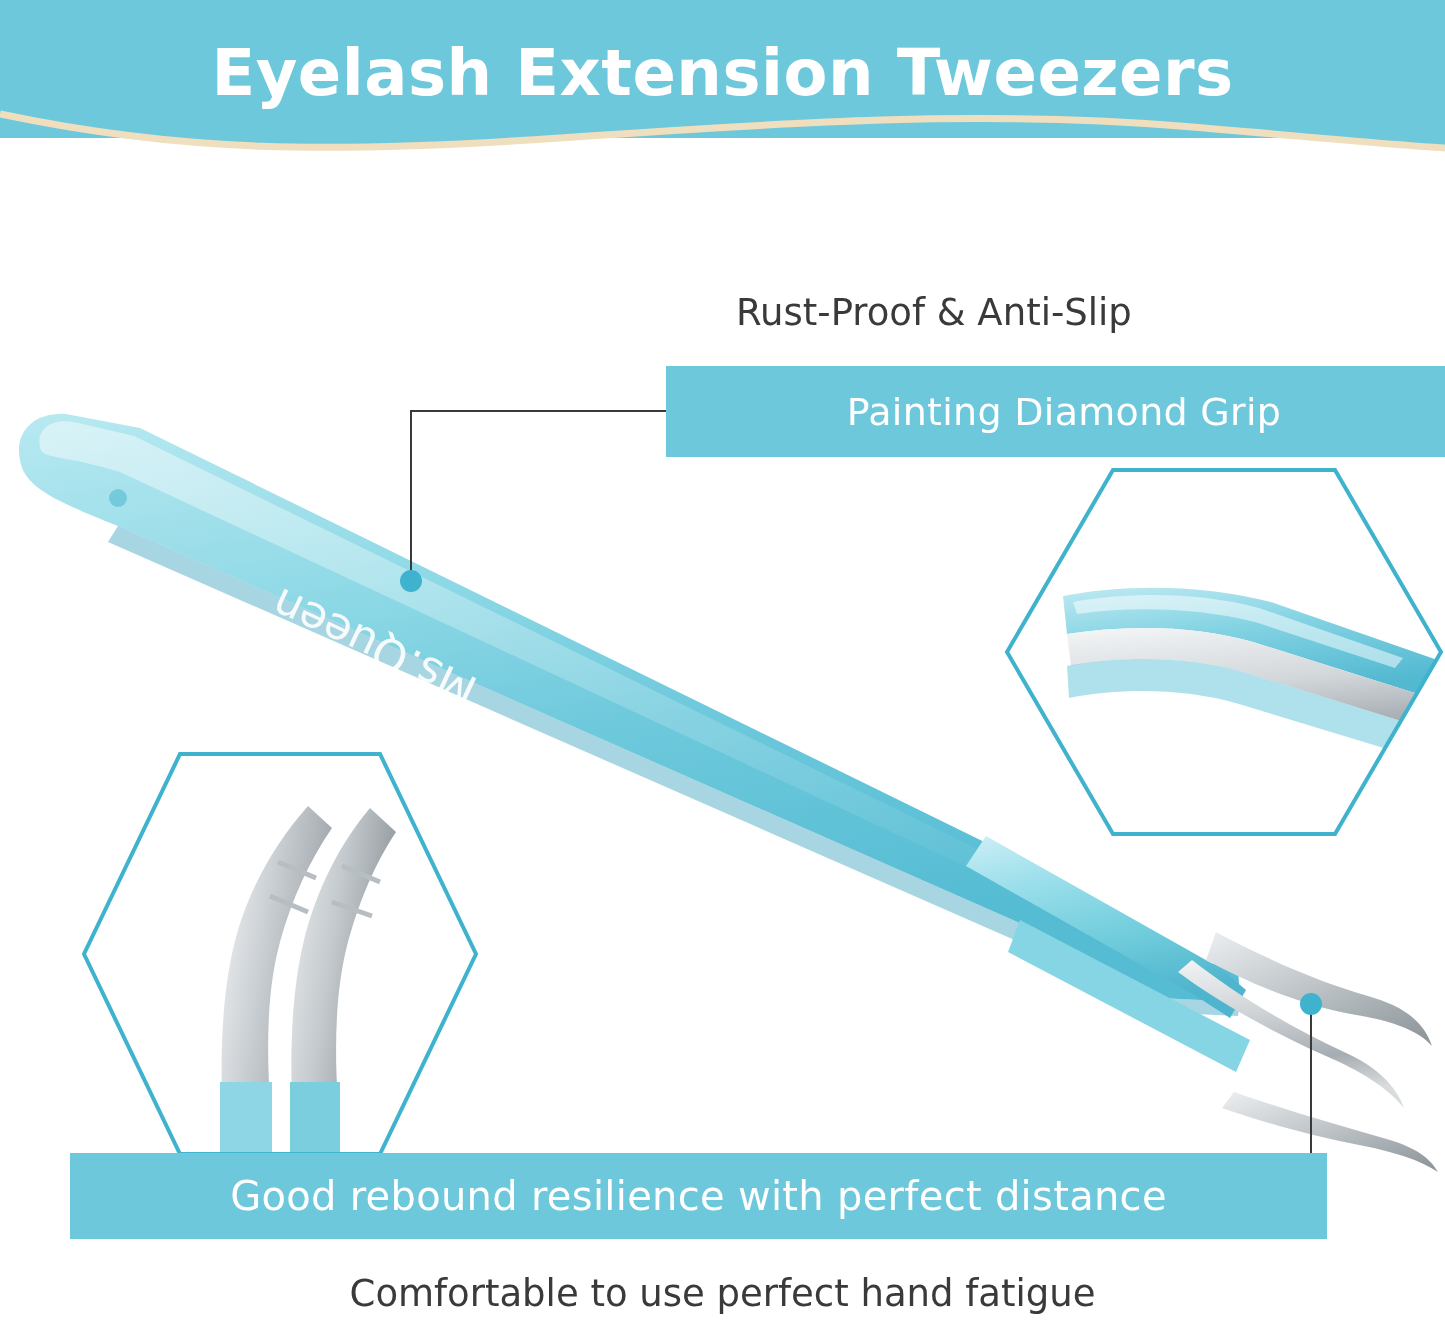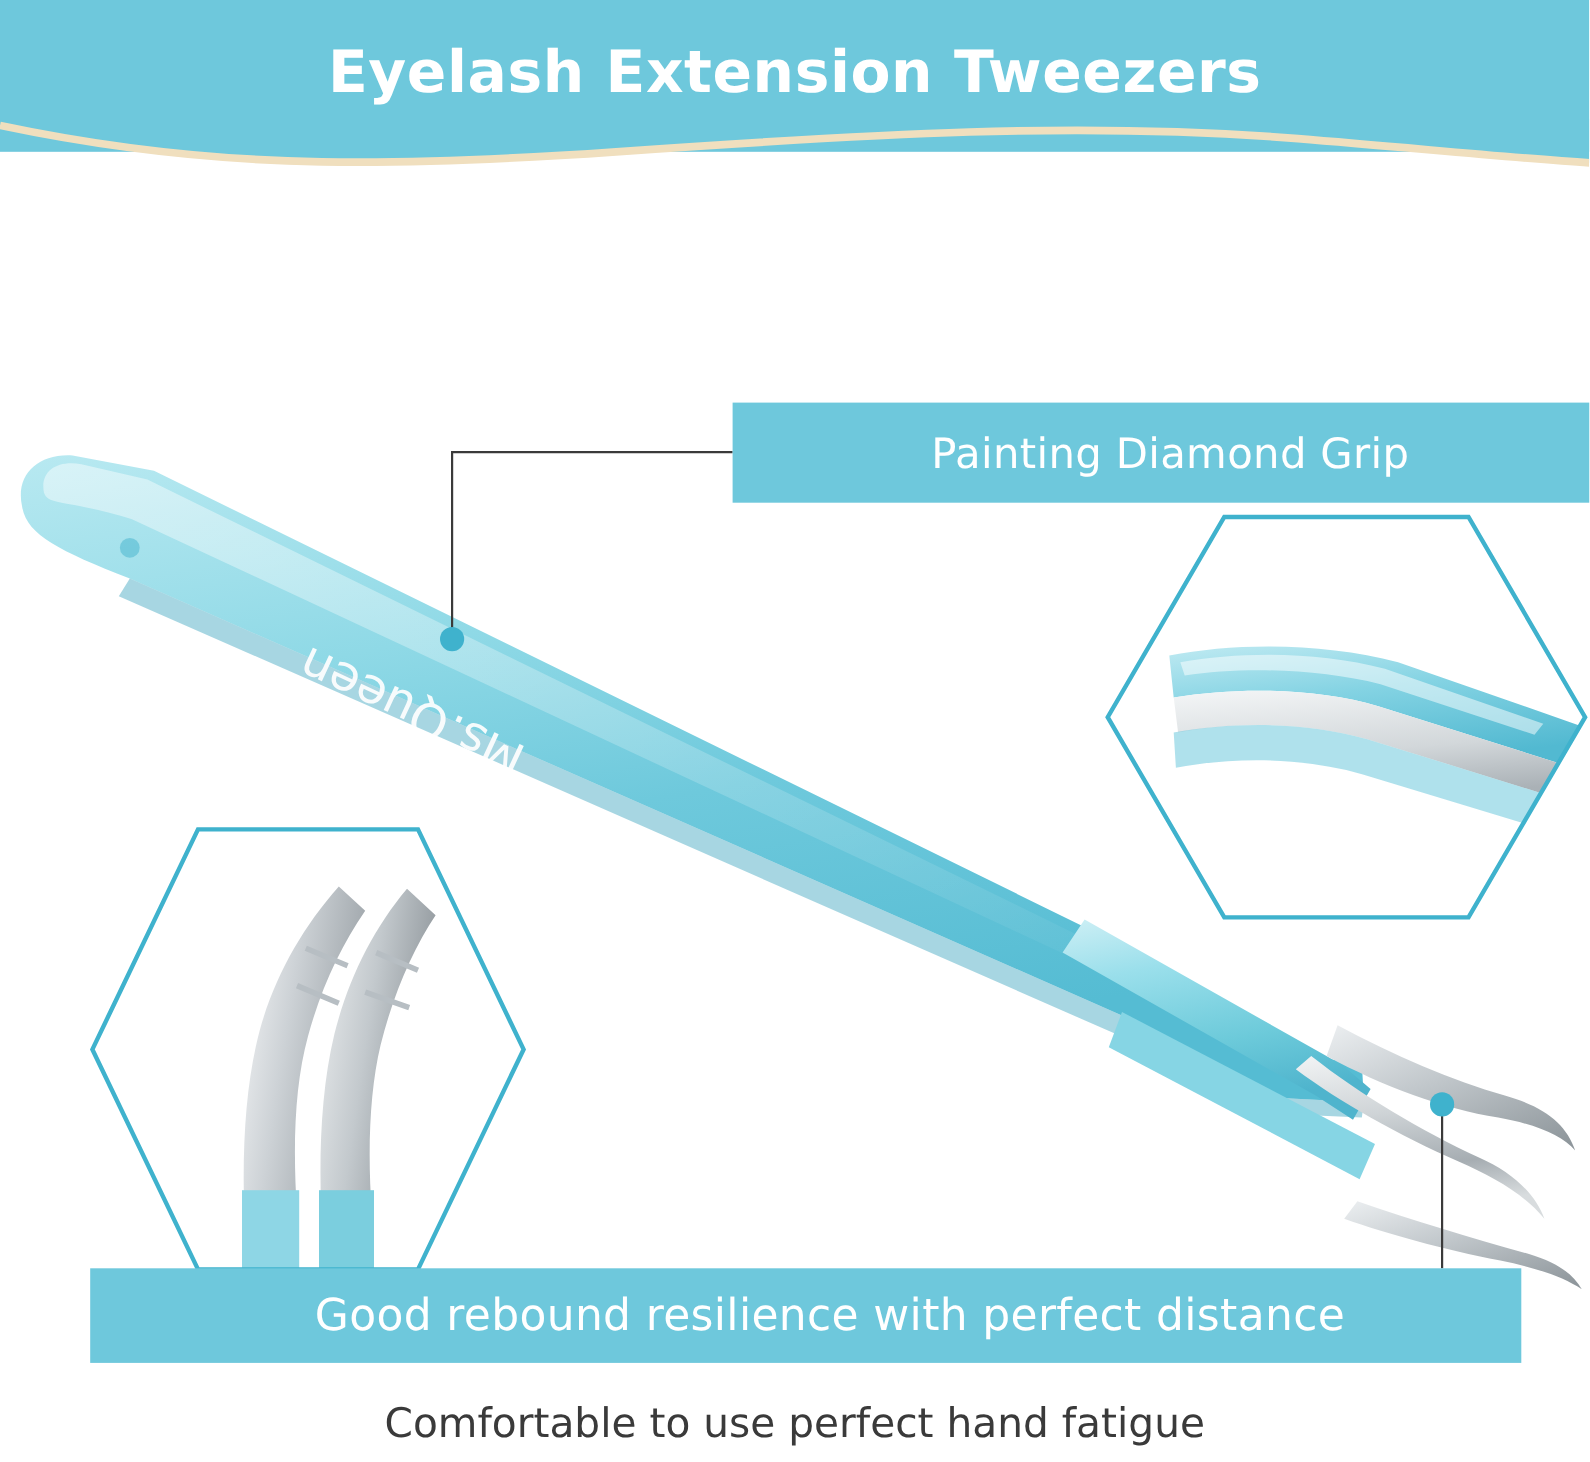--- a/index.html
+++ b/index.html
@@ -28,21 +28,21 @@
     background: #6ec8dc;
     z-index: 5;
   }
   .header-title {
     position: absolute;
     left: 0;
     top: 36px;
     width: 1445px;
     text-align: center;
     color: #ffffff;
-    font-size: 53px;
+    font-size: 64px;
     font-weight: bold;
     letter-spacing: 0.5px;
     font-family: "DejaVu Sans", sans-serif;
     z-index: 7;
   }
   .header-wave {
     position: absolute;
     left: 0;
     top: 108px;
     width: 1445px;
@@ -72,26 +72,25 @@
     letter-spacing: 0.3px;
     z-index: 20;
   }
   .callout-grip {
     left: 666px;
     top: 366px;
     width: 796px;
     height: 91px;
   }
   .callout-rebound {
-    left: 82px;
+    left: 70px;
     top: 1153px;
     width: 1257px;
     height: 86px;
     font-size: 40px;
-    padding-left: 44px;
   }
 
   .plain-label {
     position: absolute;
     color: #3a3a3a;
     font-size: 37px;
     z-index: 20;
     white-space: nowrap;
   }
   .label-rust {
@@ -268,20 +267,21 @@
 
   <svg class="leader-svg">
 
     <polyline points="666,411 411,411 411,581" fill="none" stroke="#3a3a3a" stroke-width="2"></polyline>
     <circle cx="411" cy="581" r="11" fill="#3fb2cd"></circle>
 
     <polyline points="1311,1153 1311,1005" fill="none" stroke="#3a3a3a" stroke-width="2"></polyline>
     <circle cx="1311" cy="1004" r="11" fill="#3fb2cd"></circle>
   </svg>
 
+  <div class="plain-label label-rust">Rust-Proof &amp; Anti-Slip</div>
 
   <div class="callout callout-grip">Painting Diamond Grip</div>
 
   <div class="callout callout-rebound">Good rebound resilience with perfect distance</div>
 
   <div class="plain-label label-comfort">Comfortable to use perfect hand fatigue</div>
 
   <div class="header-band"></div>
   <svg class="header-wave" viewBox="0 0 1445 70" preserveAspectRatio="none">
     <path d="M 0 6 C 180 44 330 46 560 30 C 790 14 980 2 1180 18 C 1290 27 1380 36 1445 40 L 1445 0 L 0 0 Z" fill="#6ec8dc"></path>

